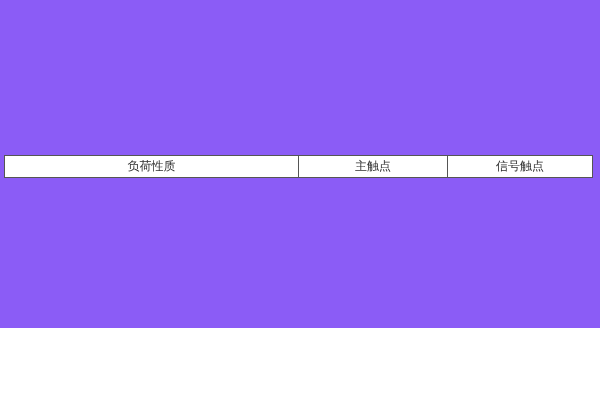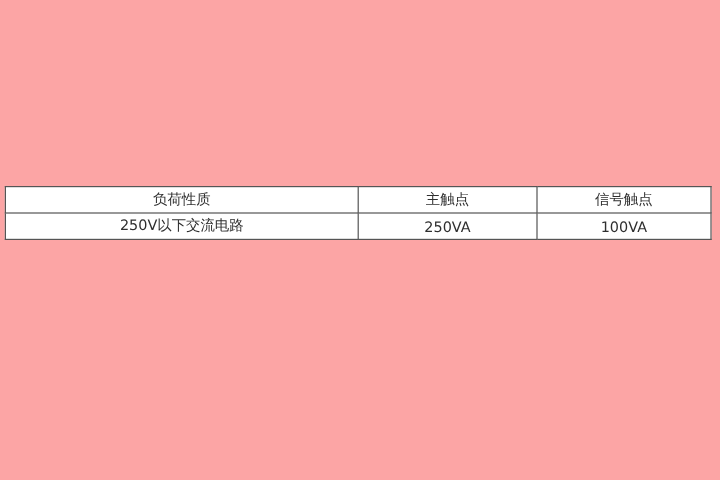--- a/index.html
+++ b/index.html
@@ -6,22 +6,22 @@
   html, body {
     width: 600px;
     height: 400px;
     background: #ffffff;
     font-family: "DejaVu Sans", "Liberation Sans", sans-serif;
     overflow: hidden;
   }
   .page {
     position: relative;
     width: 600px;
-    height: 400px;
-    background: #fca5a5;
+    height: 328px;
+    background: #8b5cf6;
     padding-left: 44px;
   }
   table.spec-table {
     position: absolute;
     left: 4px;
     top: 155px;
     width: 589px;
     border-collapse: collapse;
     table-layout: fixed;
     background: #ffffff;
@@ -51,20 +51,15 @@
       <col class="c1">
       <col class="c2">
       <col class="c3">
     </colgroup>
     <tbody>
       <tr>
         <td>负荷性质</td>
         <td>主触点</td>
         <td>信号触点</td>
       </tr>
-      <tr>
-        <td>250V以下交流电路</td>
-        <td>250VA</td>
-        <td>100VA</td>
-      </tr>
     </tbody>
   </table>
 </div>
 
 </body></html>

